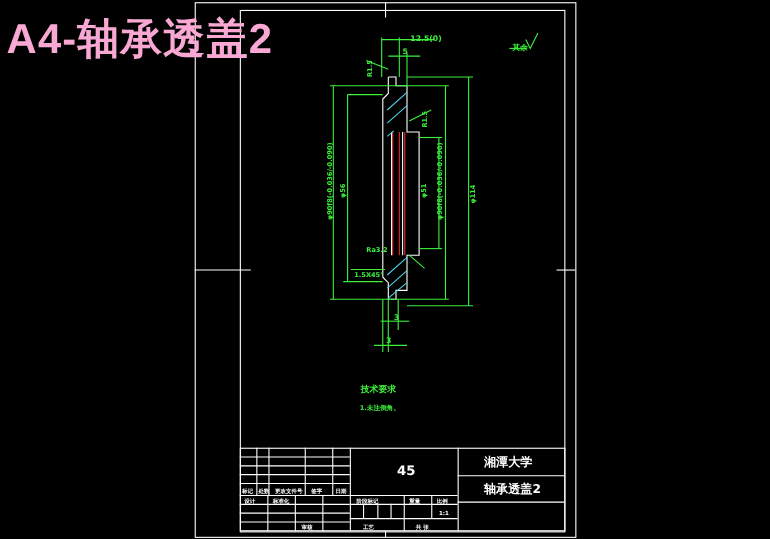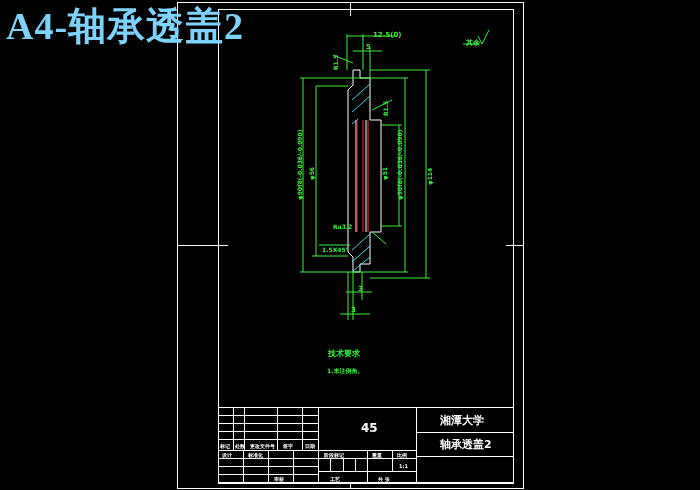--- a/index.html
+++ b/index.html
@@ -1,17 +1,17 @@
 <!DOCTYPE html>
 <html><head>
 <meta charset="utf-8">
 <style>
   html, body { margin:0; padding:0; background:#000; }
   body { width:700px; height:490px; position:relative; overflow:hidden; font-family:"DejaVu Sans", sans-serif; }
-  #title-overlay { position:absolute; left:6px; top:4px; color:#7dd3fc; font-family:Liberation Serif, serif; font-size:38px; font-weight:bold; letter-spacing:1px; line-height:44px; white-space:nowrap; z-index:5; }
+  #title-overlay { position:absolute; left:6px; top:14px; color:#f9a8d4; font-family:Liberation Sans, sans-serif; font-size:38px; font-weight:bold; letter-spacing:1px; line-height:44px; white-space:nowrap; z-index:5; }
   svg { position:absolute; left:0; top:0; }
   .w { stroke:#fff; fill:none; stroke-width:1; }
   .g { stroke:#3cf03c; fill:none; stroke-width:1; }
   .c { stroke:#4fd2e8; fill:none; stroke-width:1; }
   .r { stroke:#e83030; fill:none; stroke-width:1; }
   .gt { fill:#3cf03c; font-family:"DejaVu Sans", sans-serif; font-weight:bold; }
   .wt { fill:#fff; font-family:"DejaVu Sans", sans-serif; font-weight:bold; }
 </style>
 </head>
 <body>

